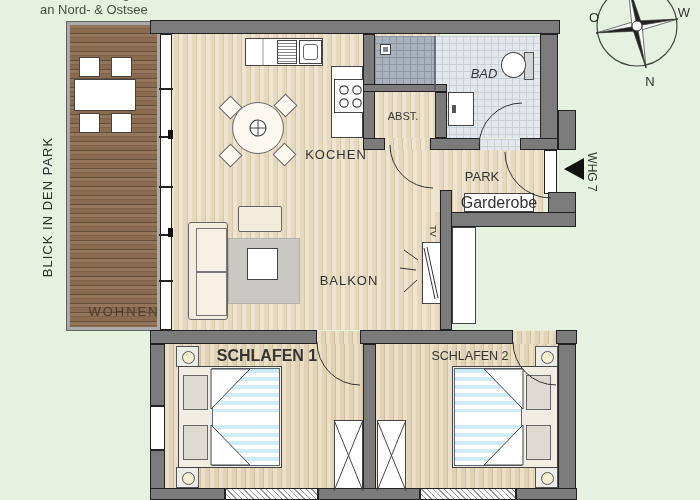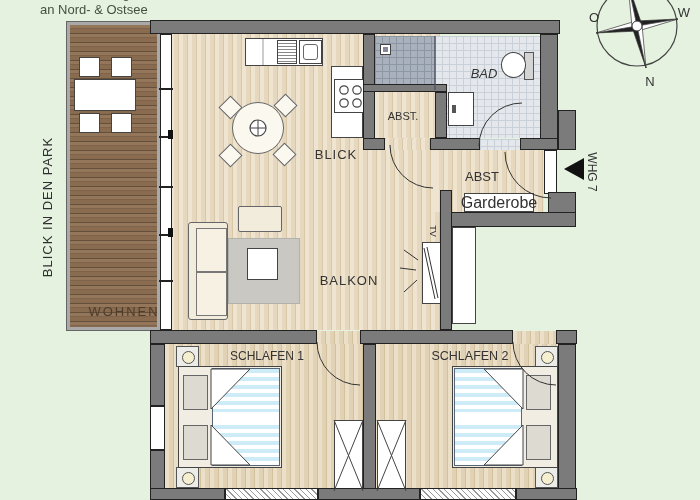--- a/index.html
+++ b/index.html
@@ -194,22 +194,22 @@
     <line x1="334" y1="420" x2="363" y2="491" stroke="#444" stroke-width="1"></line>
     <line x1="363" y1="420" x2="334" y2="491" stroke="#444" stroke-width="1"></line>
     <line x1="377" y1="420" x2="406" y2="491" stroke="#444" stroke-width="1"></line>
     <line x1="406" y1="420" x2="377" y2="491" stroke="#444" stroke-width="1"></line>
     <polygon points="211,369 250,369 211,409" fill="#fff" stroke="#444" stroke-width="1"></polygon>
     <polygon points="211,465 250,465 211,425" fill="#fff" stroke="#444" stroke-width="1"></polygon>
     <polygon points="523,369 484,369 523,409" fill="#fff" stroke="#444" stroke-width="1"></polygon>
     <polygon points="523,465 484,465 523,425" fill="#fff" stroke="#444" stroke-width="1"></polygon>
   </svg>
 
-  <div class="lbl" style="left:336px;top:154px;letter-spacing:1px;">BLICK</div>
+  <div class="lbl" style="left:336px;top:154px;letter-spacing:1px;">KOCHEN</div>
   <div class="lbl" style="left:349px;top:280px;letter-spacing:1px;">BALKON</div>
   <div class="lbl" style="left:403px;top:116px;font-size:11px;">ABST.</div>
   <div class="lbl" style="left:484px;top:73px;font-style:italic;">BAD</div>
-  <div class="lbl" style="left:482px;top:176px;">ABST</div>
-  <div class="lbl" style="left:267px;top:356px;font-size:12px;">SCHLAFEN 1</div>
+  <div class="lbl" style="left:482px;top:176px;">PARK</div>
+  <div class="lbl" style="left:267px;top:356px;font-size:16px;font-weight:bold;">SCHLAFEN 1</div>
   <div class="lbl" style="left:470px;top:356px;font-size:12.5px;">SCHLAFEN 2</div>
   <div class="lbl vcw" style="left:433px;top:231px;font-size:9px;">TV</div>
 
 </div>
 
 </body></html>

